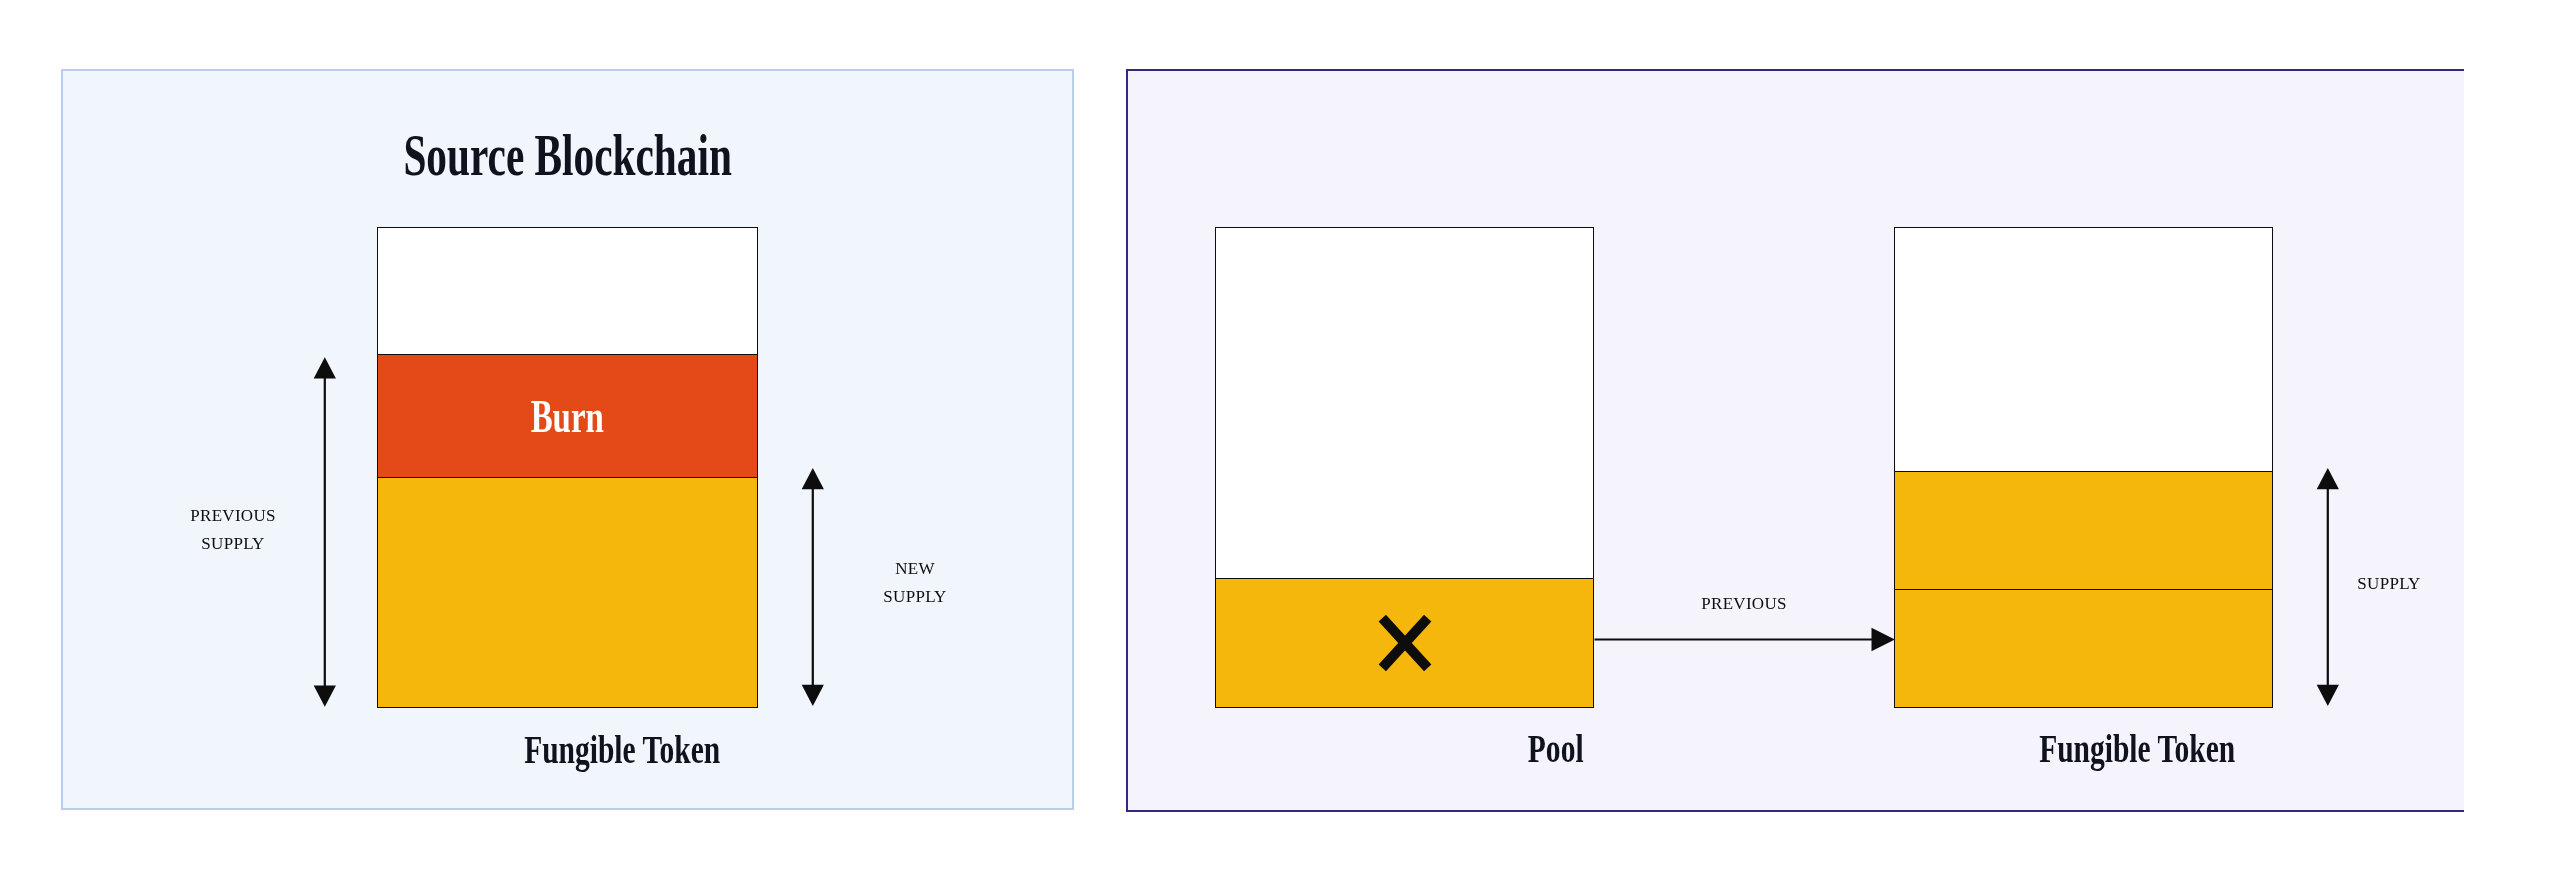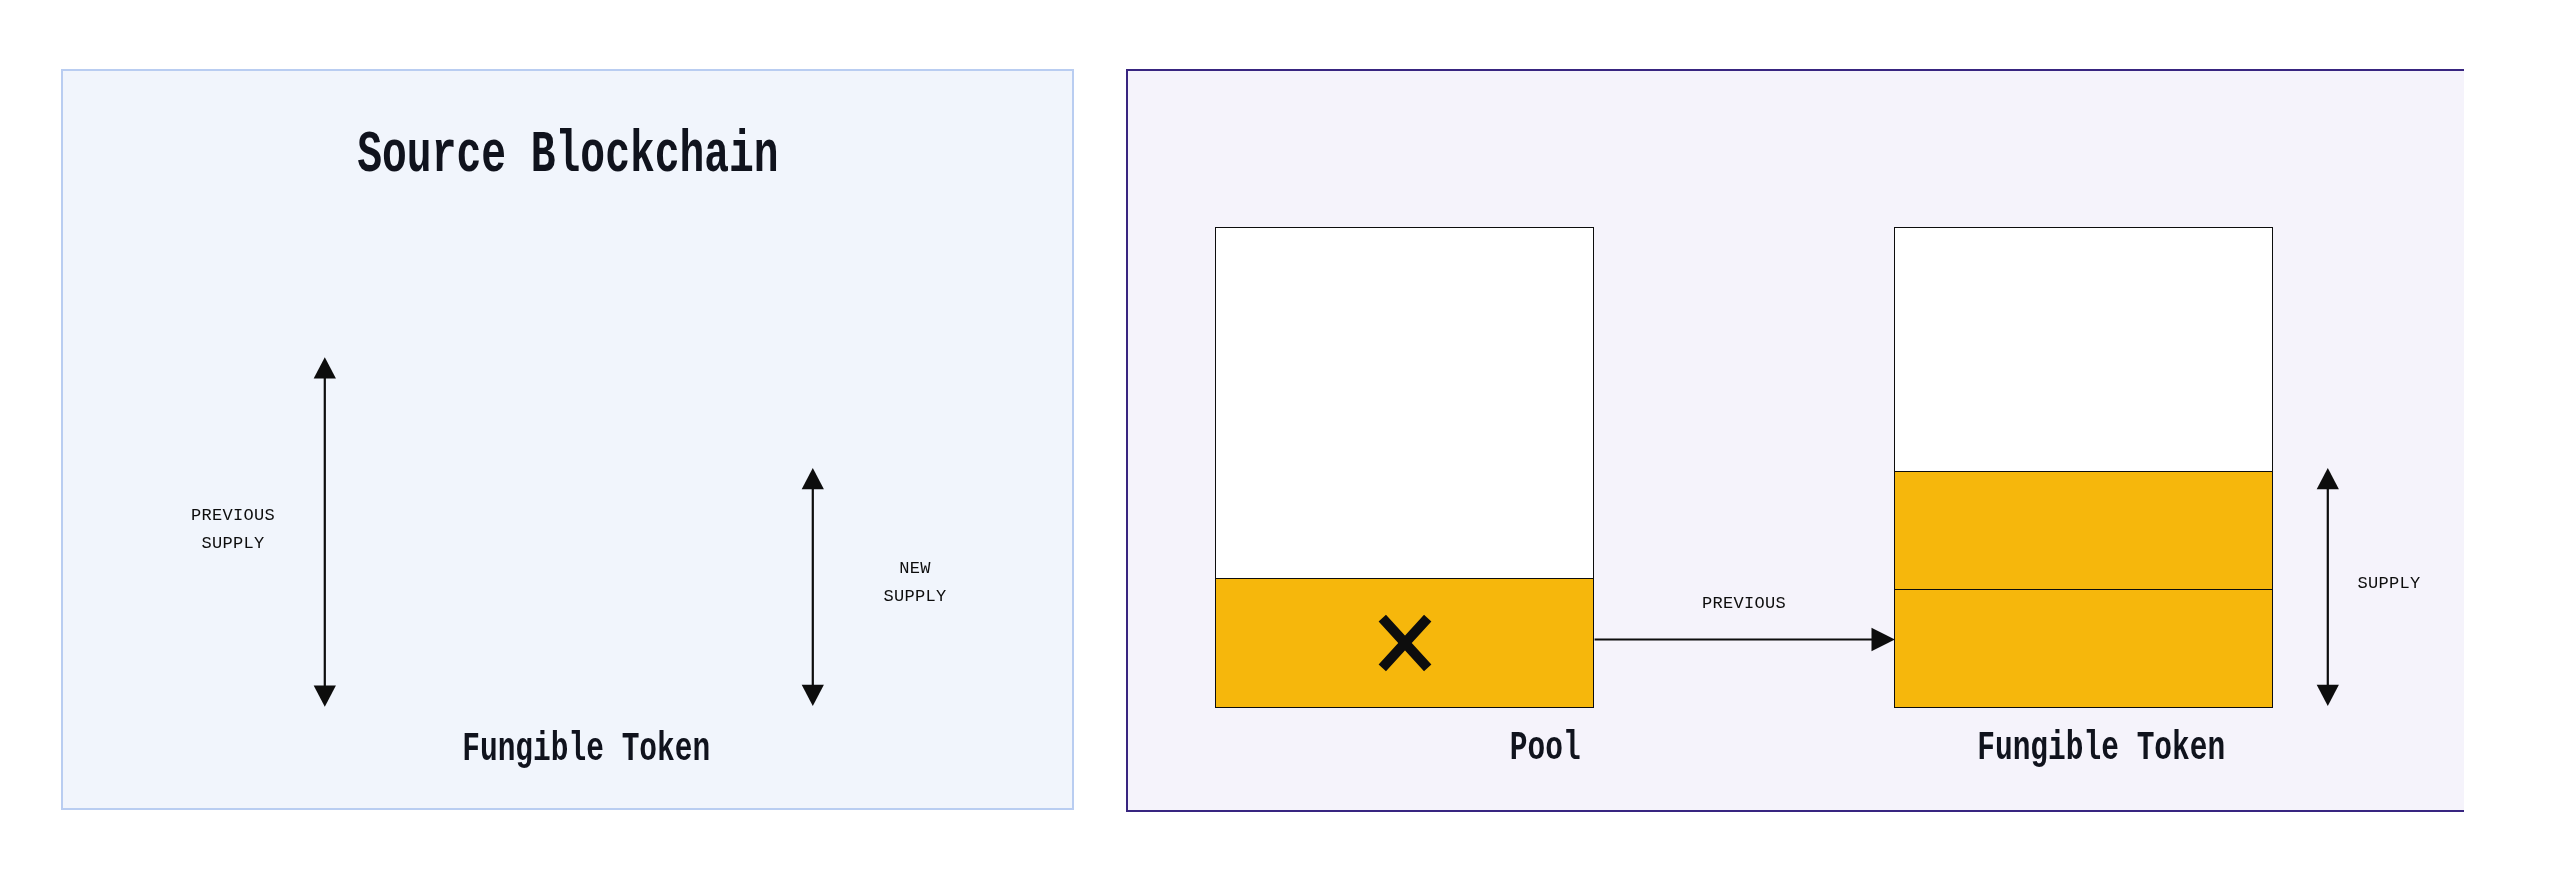--- a/index.html
+++ b/index.html
@@ -1,21 +1,21 @@
 <!DOCTYPE html>
 <html style="--page-bg: #ffffff; --src-bg: #f1f5fc; --src-border: #b9cdf1; --dst-bg: #f5f3fb; --dst-border: #382580; --bar-white: #ffffff; --bar-yellow: #f6b70c; --burn-orange: #e34a18; --burn-text: #ffffff; --ink: #10131d; --line: #0d0d0d;font-size:9px"><head>
 <meta charset="utf-8">
 <style>
   html, body { margin: 0; padding: 0; background: #ffffff; }
   .canvas {
     position: relative;
     width: 2464px;
     height: 881px;
     background: var(--page-bg, #ffffff);
-    font-family: Liberation Mono, monospace;
+    font-family: Liberation Serif, serif;
     overflow: hidden;
   }
   .panel { position: absolute; box-sizing: border-box; }
   .panel.src {
     left: 61px; top: 69px; width: 1013px; height: 741px;
     background: var(--src-bg, #f1f5fc);
     border: 2.2px solid var(--src-border, #b9cdf1);
   }
   .panel.dst {
     left: 1126px; top: 69px; width: 1387px; height: 743px;
@@ -99,20 +99,27 @@
 <body>
 
 <div class="canvas">
 
   <section class="panel src">
 
     <div class="title">
       <span class="squeeze">Source Blockchain</span>
     </div>
 
+    <div class="bar src-bar">
+      <div class="seg white src-seg-1"></div>
+      <div class="seg burn src-seg-2">
+        <span class="squeeze">Burn</span>
+      </div>
+      <div class="seg yellow src-seg-3"></div>
+    </div>
 
     <svg class="prev-arrow" width="25.6" height="352" viewBox="0 0 46 632" aria-hidden="true">
       <line class="stroke" x1="23" y1="34" x2="23" y2="598" stroke-width="4"></line>
       <polygon class="fill" points="23,2 3,40 43,40"></polygon>
       <polygon class="fill" points="23,630 3,592 43,592"></polygon>
     </svg>
 
     <div class="small-label prev-label">
       <div>PREVIOUS</div>
       <div>SUPPLY</div>

